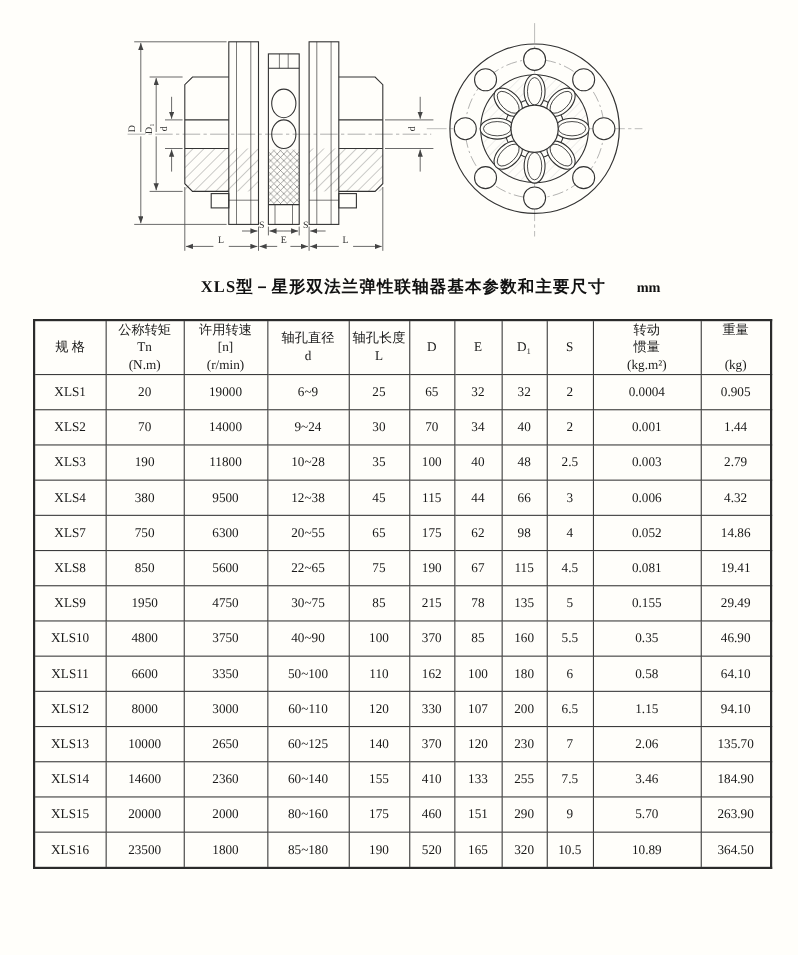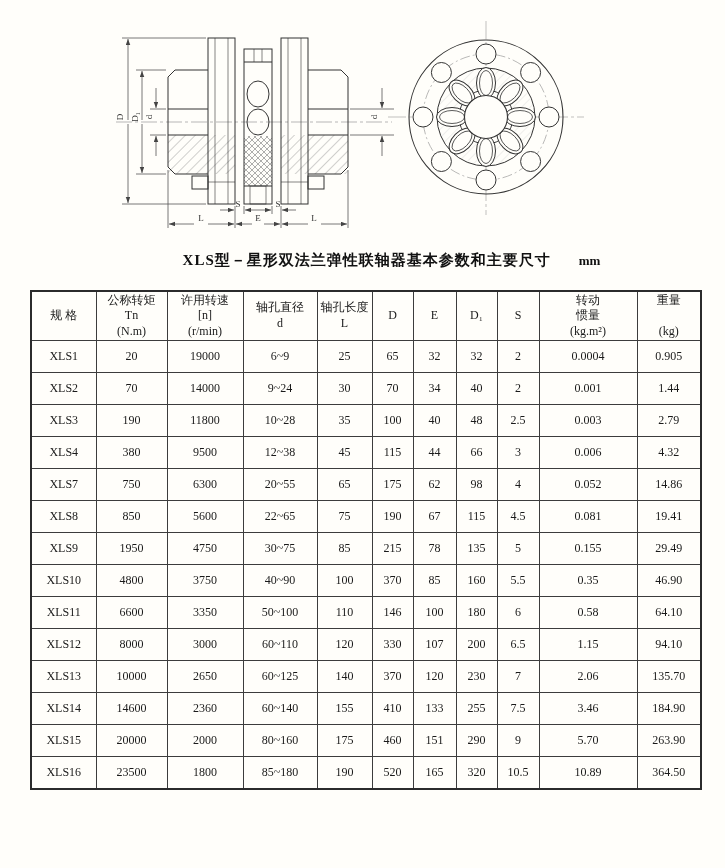--- a/index.html
+++ b/index.html
@@ -334,21 +334,21 @@
           <td>5.5</td>
           <td>0.35</td>
           <td>46.90</td>
         </tr>
         <tr>
           <td>XLS11</td>
           <td>6600</td>
           <td>3350</td>
           <td>50~100</td>
           <td>110</td>
-          <td>146</td>
+          <td>162</td>
           <td>100</td>
           <td>180</td>
           <td>6</td>
           <td>0.58</td>
           <td>64.10</td>
         </tr>
         <tr>
           <td>XLS12</td>
           <td>8000</td>
           <td>3000</td>

